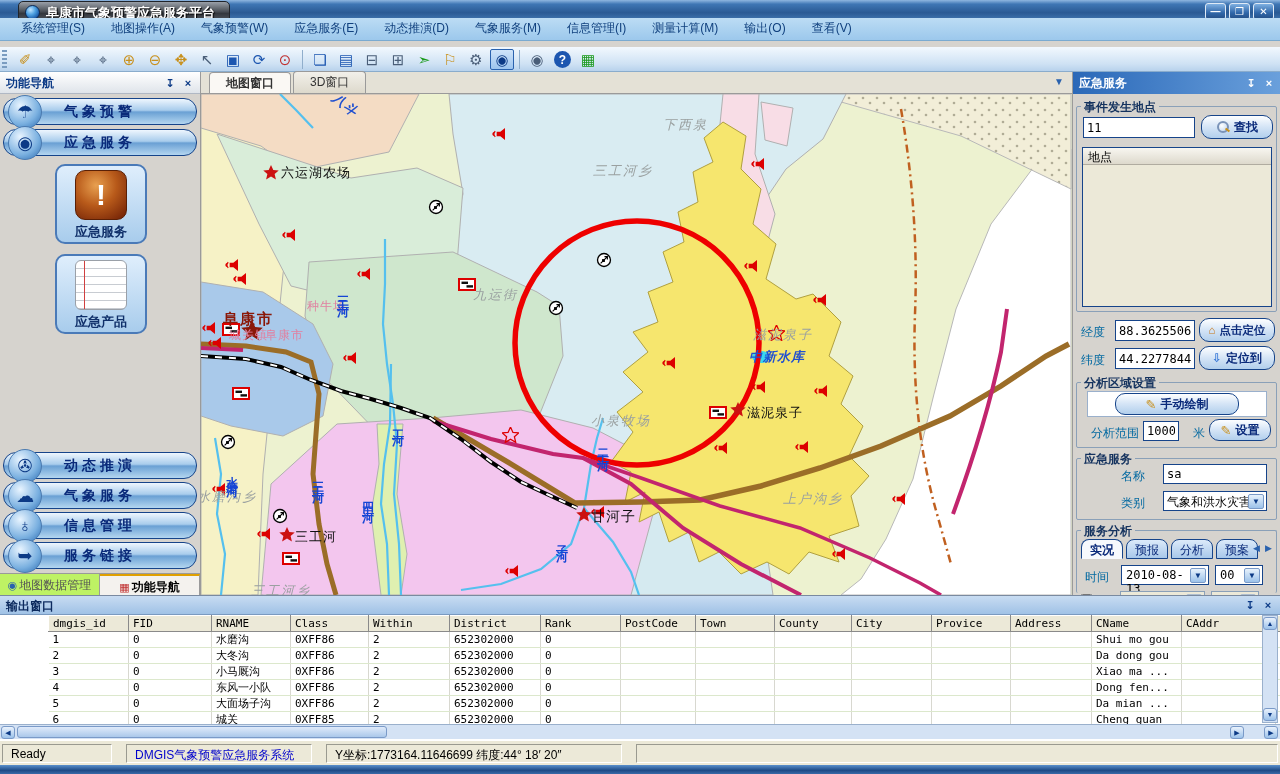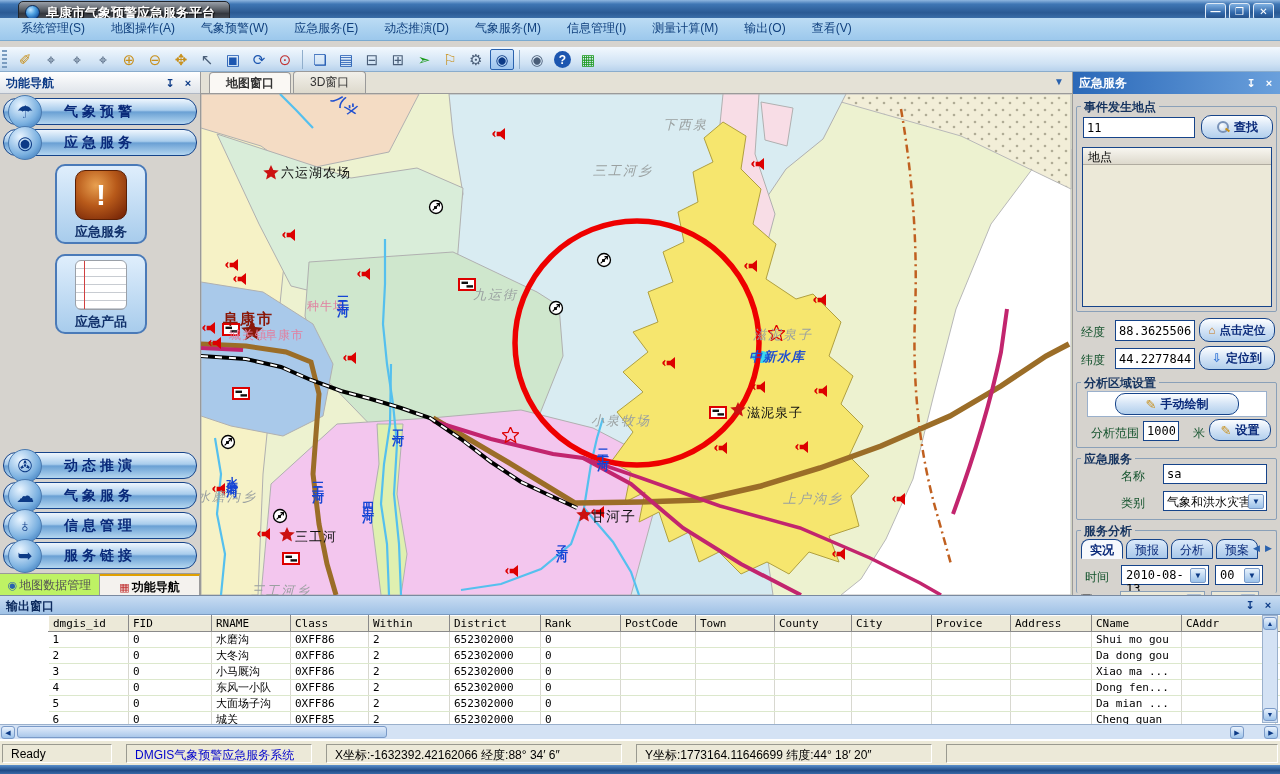--- a/index.html
+++ b/index.html
@@ -101,21 +101,21 @@
   #rp-header .hdr-btn { color:#fff; }
   .grp { position:absolute; border:1px solid #8aa0b8; border-radius:2px; }
   .glabel { position:absolute; top:-8px; left:4px; background:#d6d3ce; padding:0 3px; color:#14325e;
     font-weight:bold; }
   .xp-input { border:1px solid #16448a; background:#fff; font-family:"DejaVu Sans Mono",monospace; font-size:12px;
     padding:1px 3px; color:#000; }
   .pill-btn { border:1px solid #16448a; border-radius:10px;
     background:linear-gradient(180deg,#fdfeff,#d4e4f6 50%,#b2cfec); color:#0a2a7a; font-weight:bold;
     font-size:12px; display:flex; align-items:center; justify-content:center; gap:4px; cursor:pointer; }
   .pb-ico { color:#c8901c; font-size:13px; font-weight:normal; }
-  .rp-lbl { position:absolute; color:#14532d; }
+  .rp-lbl { position:absolute; color:#0369a1; }
   .drop-btn { position:absolute; right:2px; top:2px; width:16px; height:15px; border:1px solid #7a9ac8;
     border-radius:2px; background:linear-gradient(180deg,#e8f2fc,#9cc2ea); color:#0c3a86; font-size:8px;
     text-align:center; line-height:14px; cursor:pointer; }
   .svc-tab { position:absolute; top:0; height:20px; padding:2px 8px 0; border:1px solid #16448a;
     border-radius:8px 8px 0 0; background:linear-gradient(180deg,#dceafa,#a8c8ea); color:#0a2a7a; cursor:pointer; }
   .svc-tab.active { background:#f6f9fd; font-weight:bold; border-bottom:1px solid #f6f9fd; }
   .mini-scroll { position:absolute; width:14px; border:1px solid #7a9ac8; background:#d4e2f4; }
   .mini-arrow { width:12px; height:12px; background:linear-gradient(180deg,#eaf2fc,#9cc2ea);
     border:1px solid #7a9ac8; border-radius:2px; color:#0c3a86; font-size:7px; text-align:center; line-height:11px; }
   .info-ico { width:15px; height:15px; border-radius:50%; background:radial-gradient(circle at 35% 30%,#8ab8f0,#1c50a8);
@@ -688,17 +688,16 @@
     <div class="sc-btn" style="margin-left:1px;">◀</div>
     <div class="sc-thumb" style="width:370px;margin-left:2px;"></div>
     <div class="sc-btn" style="margin-left:auto;margin-right:20px;">▶</div>
     <div class="sc-btn" style="margin-right:2px;">▶</div>
   </div>
 </div>
 
 <div id="statusbar" class="abs">
   <div class="sb-seg" style="width:110px;">Ready</div>
   <div class="sb-seg" style="width:186px;color:#0000cc;">DMGIS气象预警应急服务系统</div>
-  <div class="sb-seg" style="width:296px;">X坐标:-1632392.42162066  经度:88° 34′ 6″</div>
   <div class="sb-seg" style="width:296px;">Y坐标:1773164.11646699  纬度:44° 18′ 20″</div>
   <div class="sb-seg" style="flex:1;"></div>
 </div>
 <div id="bottom-edge" class="abs"></div>
 
 </body></html>

